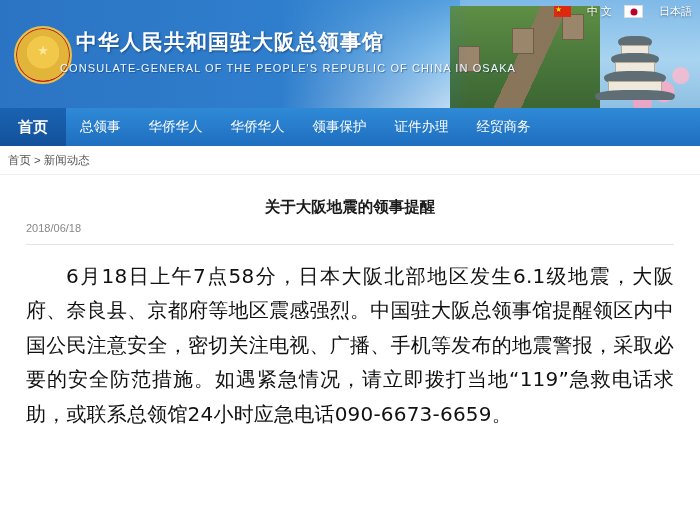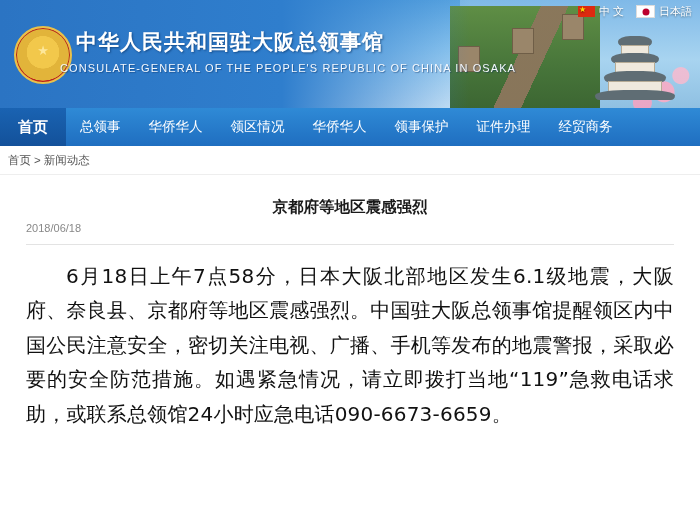--- a/index.html
+++ b/index.html
@@ -135,21 +135,21 @@
     display: flex;
     align-items: center;
     gap: 12px;
     font-size: 11px;
     color: #ffffff;
     z-index: 5;
   }
   .lang-item {
     display: flex;
     align-items: center;
-    gap: 4px;
+    gap: 16px;
     cursor: pointer;
     text-shadow: 0 1px 2px rgba(0,0,0,.45);
   }
   .flag-cn {
     width: 17px; height: 11px;
     background: #de2910;
     position: relative;
     display: inline-block;
   }
   .flag-cn:before {
@@ -295,34 +295,33 @@
         <span class="flag-jp"></span>
         <span>日本語</span>
       </span>
     </div>
   </div>
 
   <div class="nav">
     <div class="nav-item home">首页</div>
     <div class="nav-item">总领事</div>
     <div class="nav-item">华侨华人</div>
-    <div class="nav-item">领区情况</div>
     <div class="nav-item">华侨华人</div>
     <div class="nav-item">领事保护</div>
     <div class="nav-item">证件办理</div>
     <div class="nav-item">经贸商务</div>
 
   </div>
 
   <div class="crumb">
     <a>首页</a>
     <span class="sep">&gt;</span>
     <a>新闻动态</a>
   </div>
 
   <div class="article">
-    <div class="article-title">京都府等地区震感强烈</div>
+    <div class="article-title">关于大阪地震的领事提醒</div>
     <div class="article-date">2018/06/18</div>
     <hr class="divider">
     <div class="article-body">6月18日上午7点58分，日本大阪北部地区发生6.1级地震，大阪府、奈良县、京都府等地区震感强烈。中国驻大阪总领事馆提醒领区内中国公民注意安全，密切关注电视、广播、手机等发布的地震警报，采取必要的安全防范措施。如遇紧急情况，请立即拨打当地“119”急救电话求助，或联系总领馆24小时应急电话090-6673-6659。</div>
   </div>
 
 </div>
 
 </body></html>

